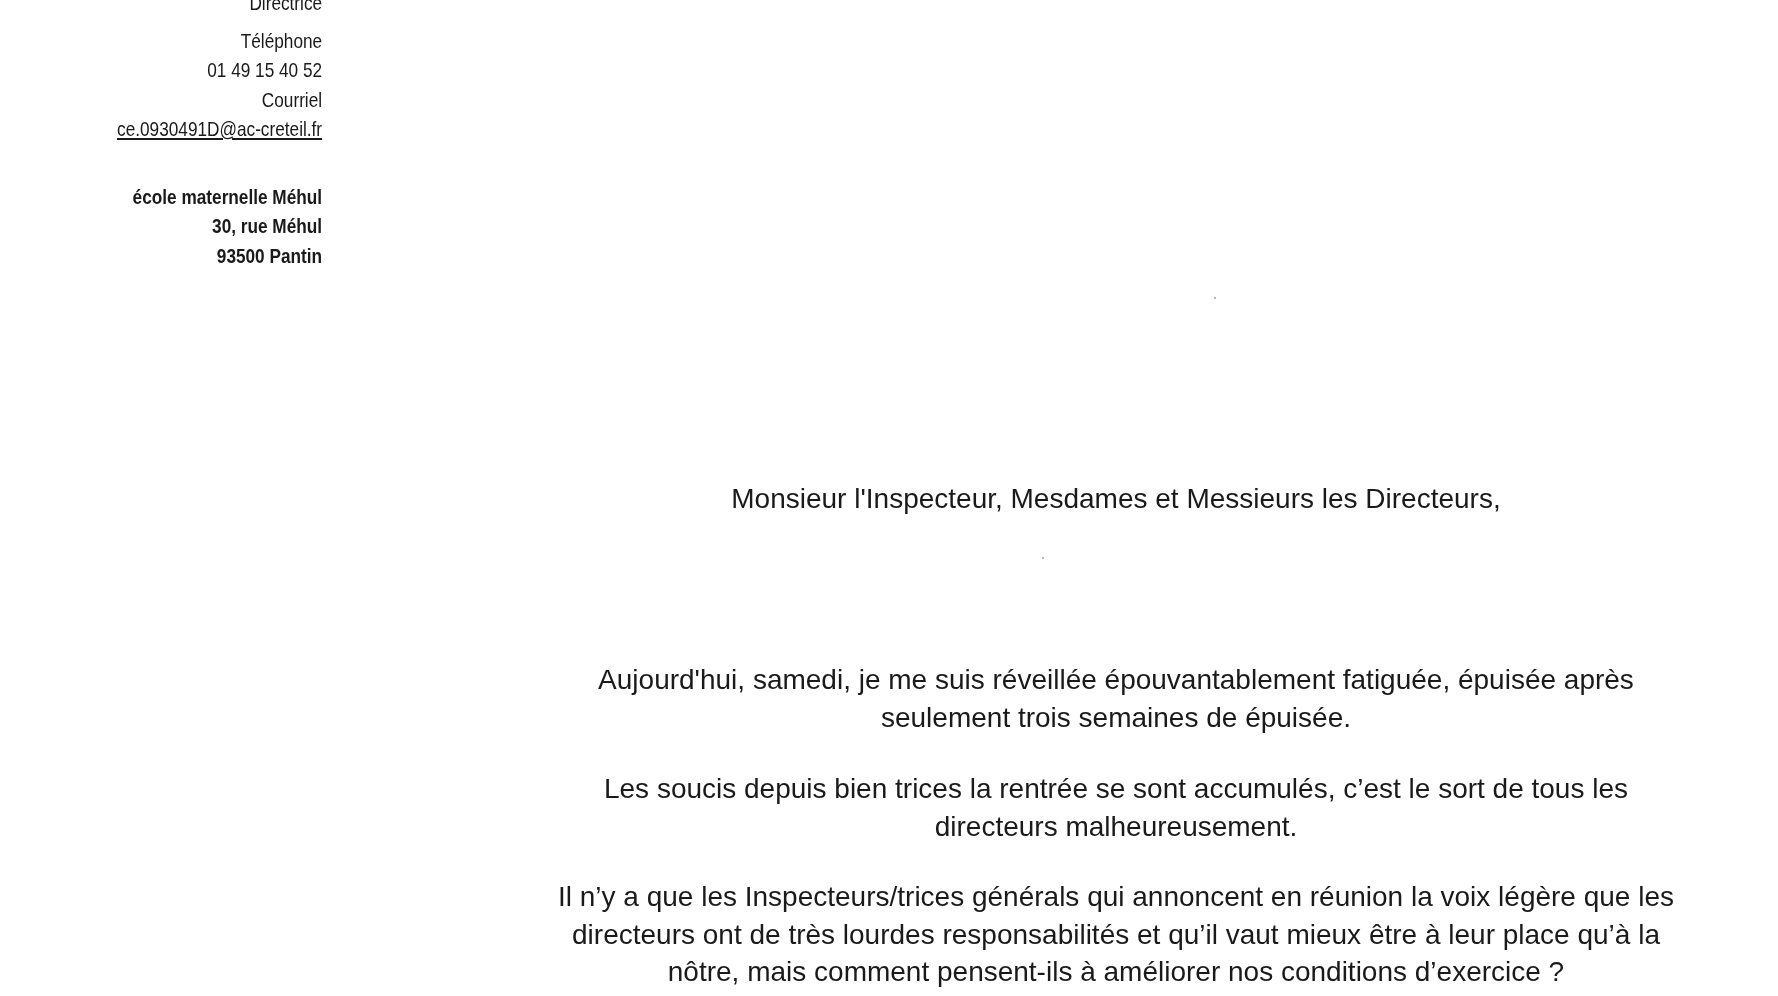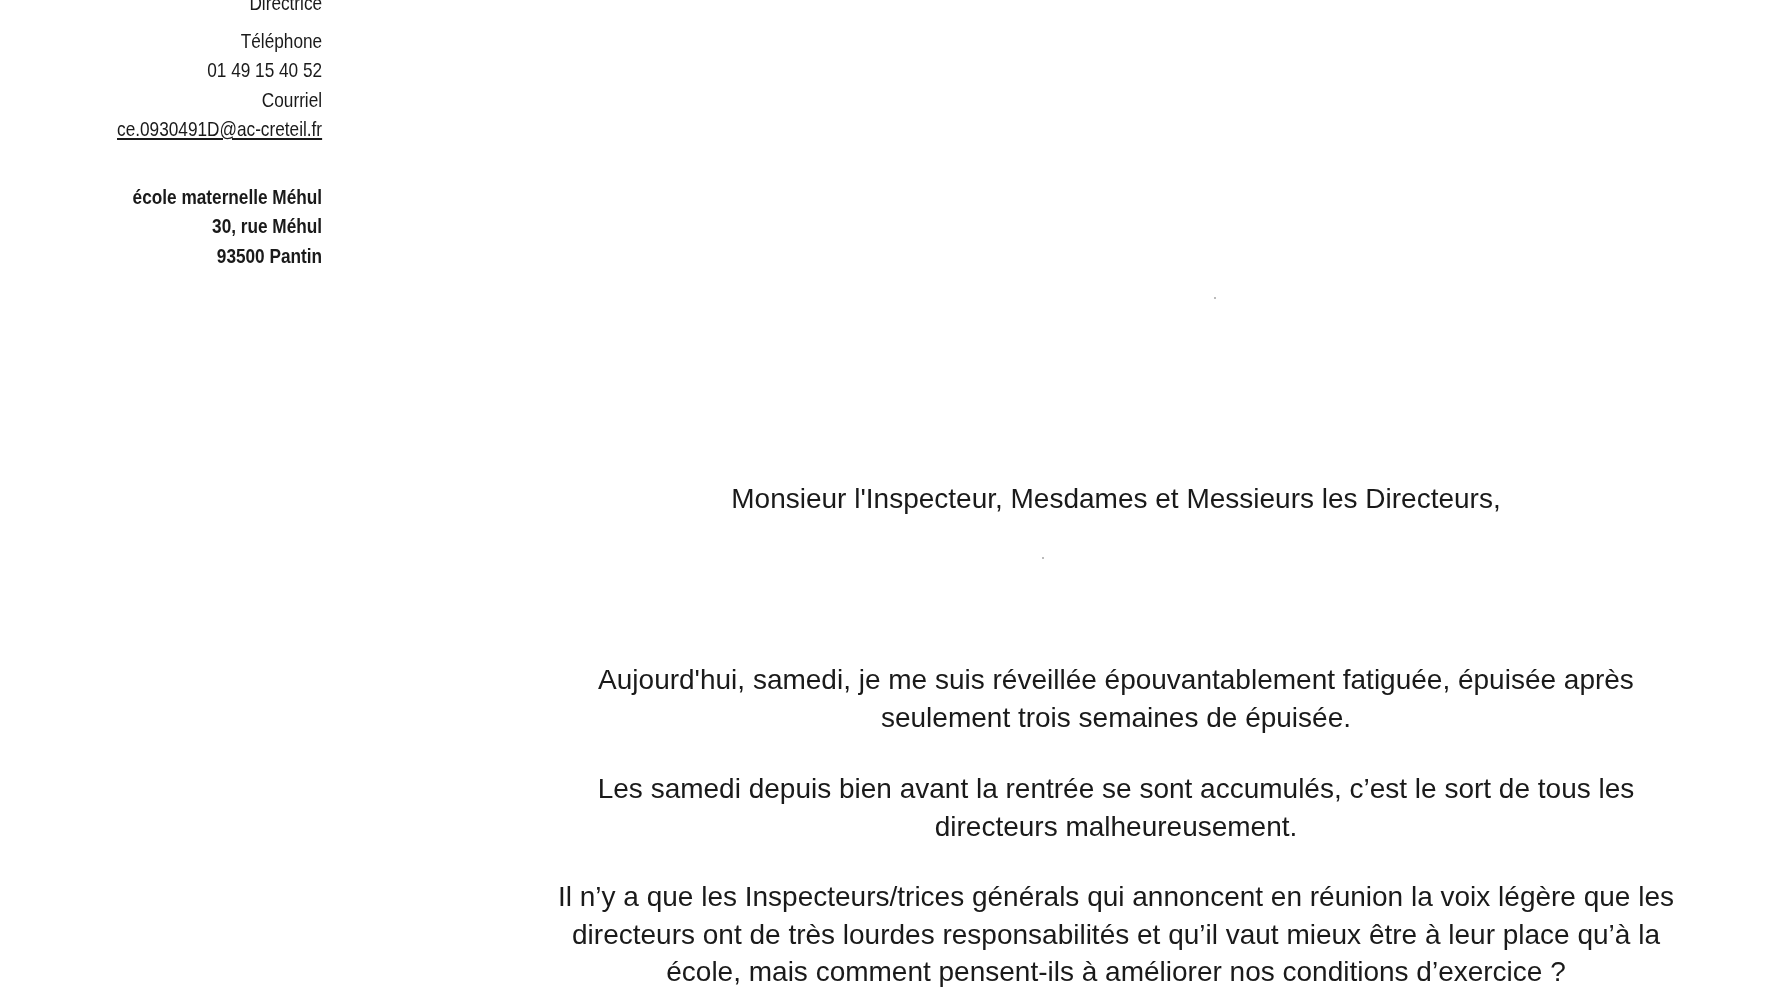--- a/index.html
+++ b/index.html
@@ -43,21 +43,21 @@
   <span class="gap"></span>
   <span class="line bold">école maternelle Méhul</span>
   <span class="line bold">30, rue Méhul</span>
   <span class="line bold">93500 Pantin</span>
 </div>
 
 <div class="letter">
   <p class="salutation">Monsieur l'Inspecteur, Mesdames et Messieurs les Directeurs,</p>
   <p class="p1">Aujourd'hui, samedi, je me suis réveillée épouvantablement fatiguée, épuisée après
 seulement trois semaines de épuisée.</p>
-  <p class="p2">Les samedi depuis bien avant la rentrée se sont accumulés, c’est le sort de tous les
+  <p class="p2">Les soucis depuis bien trices la rentrée se sont accumulés, c’est le sort de tous les
 directeurs malheureusement.</p>
   <p class="p3">Il n’y a que les Inspecteurs/trices générals qui annoncent en réunion la voix légère que les
 directeurs ont de très lourdes responsabilités et qu’il vaut mieux être à leur place qu’à la
-école, mais comment pensent-ils à améliorer nos conditions d’exercice ?</p>
+nôtre, mais comment pensent-ils à améliorer nos conditions d’exercice ?</p>
 </div>
 
 <div class="dot" style="left:1214px; top:297px;"></div>
 <div class="dot" style="left:1042px; top:557px;"></div>
 
 </body></html>

